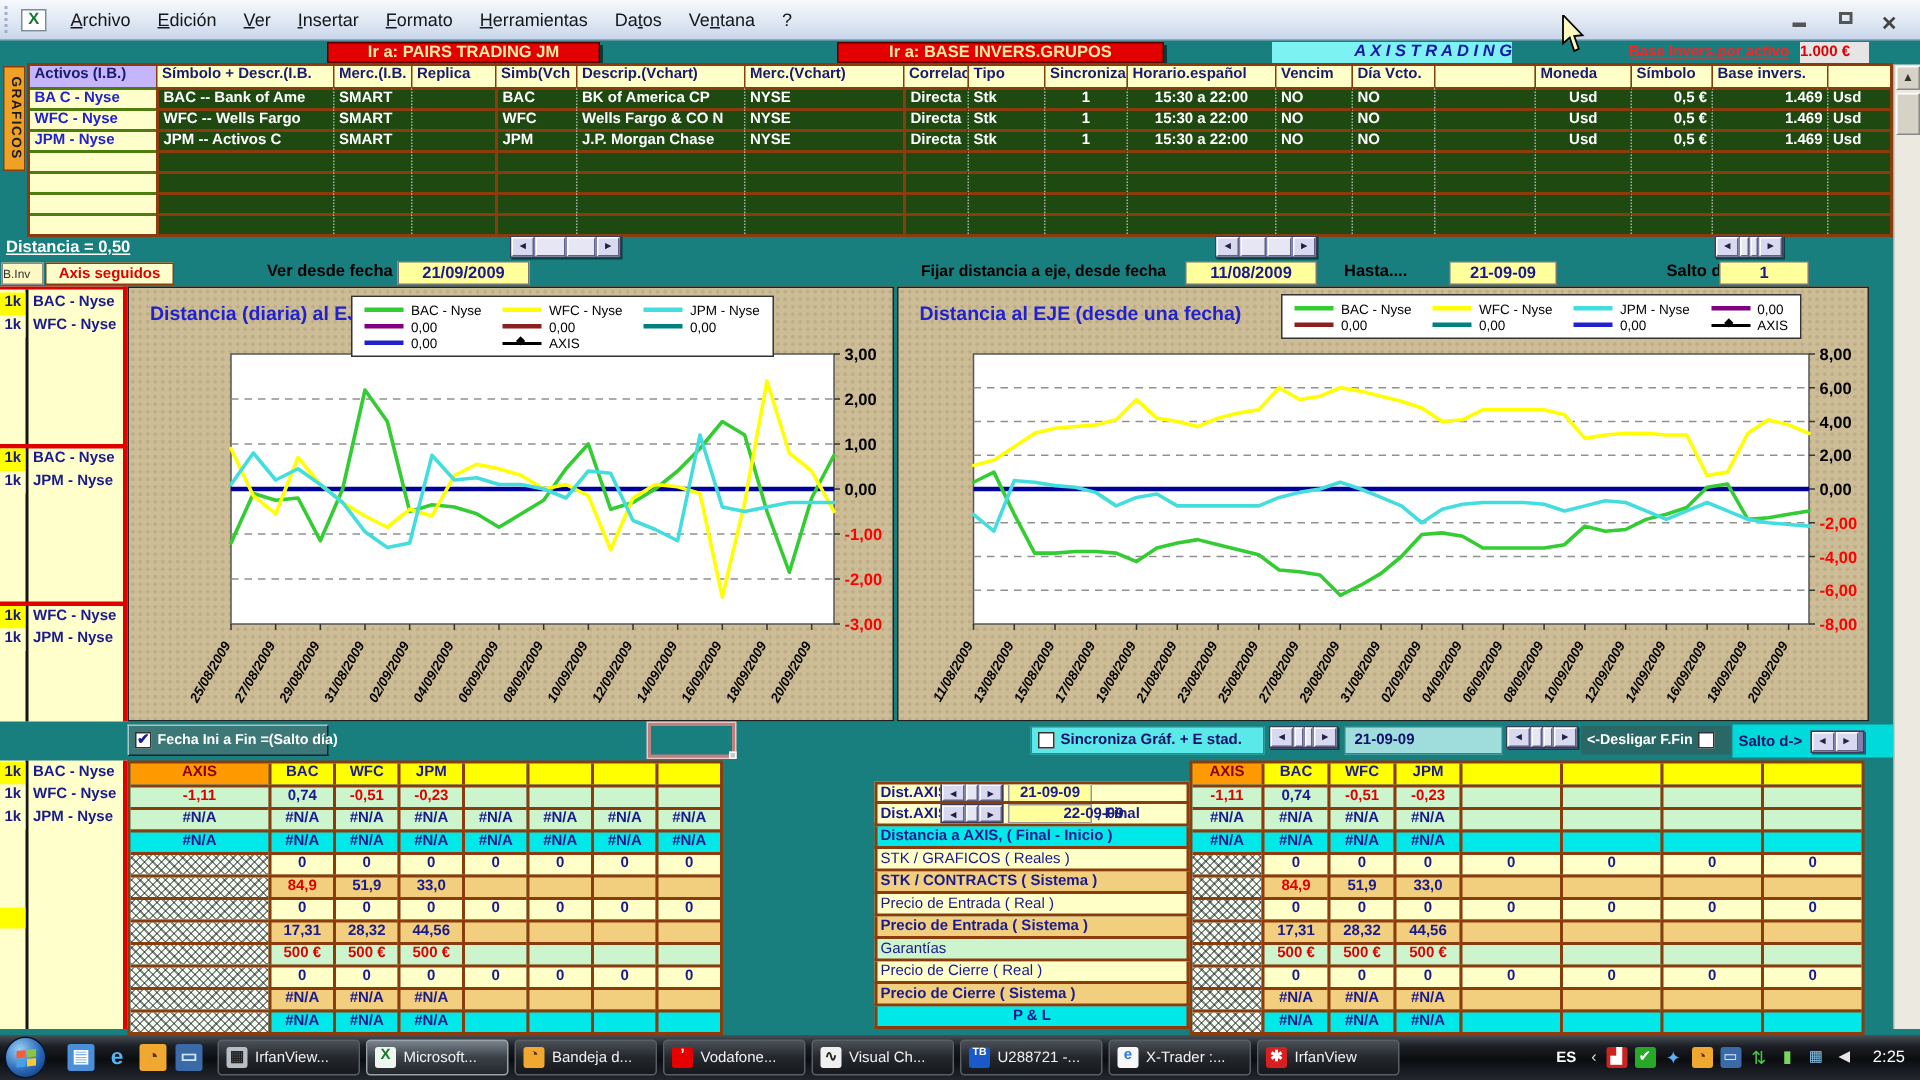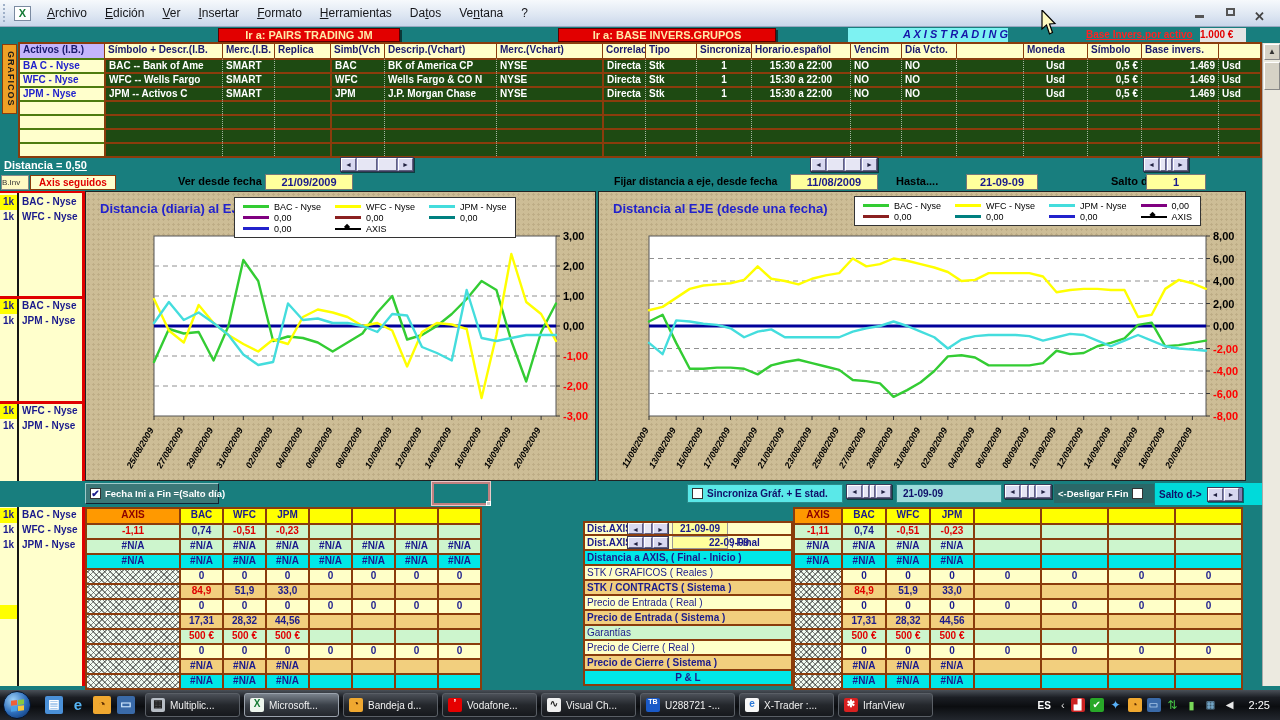--- a/index.html
+++ b/index.html
@@ -903,21 +903,21 @@
     </div>
     <div id="quick">
         <span class="qicon" style="background: rgb(74, 144, 216); color: rgb(255, 255, 255);">▤</span>
         <span class="qicon" style="background: transparent; color: rgb(85, 180, 244); font-size: 15px;">e</span>
         <span class="qicon" style="background: rgb(240, 168, 48); color: rgb(90, 42, 0);">◔</span>
         <span class="qicon" style="background: rgb(58, 106, 168); color: rgb(207, 232, 255);">▭</span>
       </div>
     <div id="tasks" style="display:flex">
         <div class="task-btn">
           <span class="ticon" style="background: rgb(184, 190, 198); color: rgb(34, 34, 34);">▦</span>
-          <span>Multiplic...</span>
+          <span>IrfanView...</span>
         </div>
         <div class="task-btn active">
           <span class="ticon" style="background: rgb(238, 246, 238); color: rgb(21, 122, 52);">X</span>
           <span>Microsoft...</span>
         </div>
         <div class="task-btn">
           <span class="ticon" style="background: rgb(240, 168, 48); color: rgb(90, 42, 0);">◔</span>
           <span>Bandeja d...</span>
         </div>
         <div class="task-btn">

